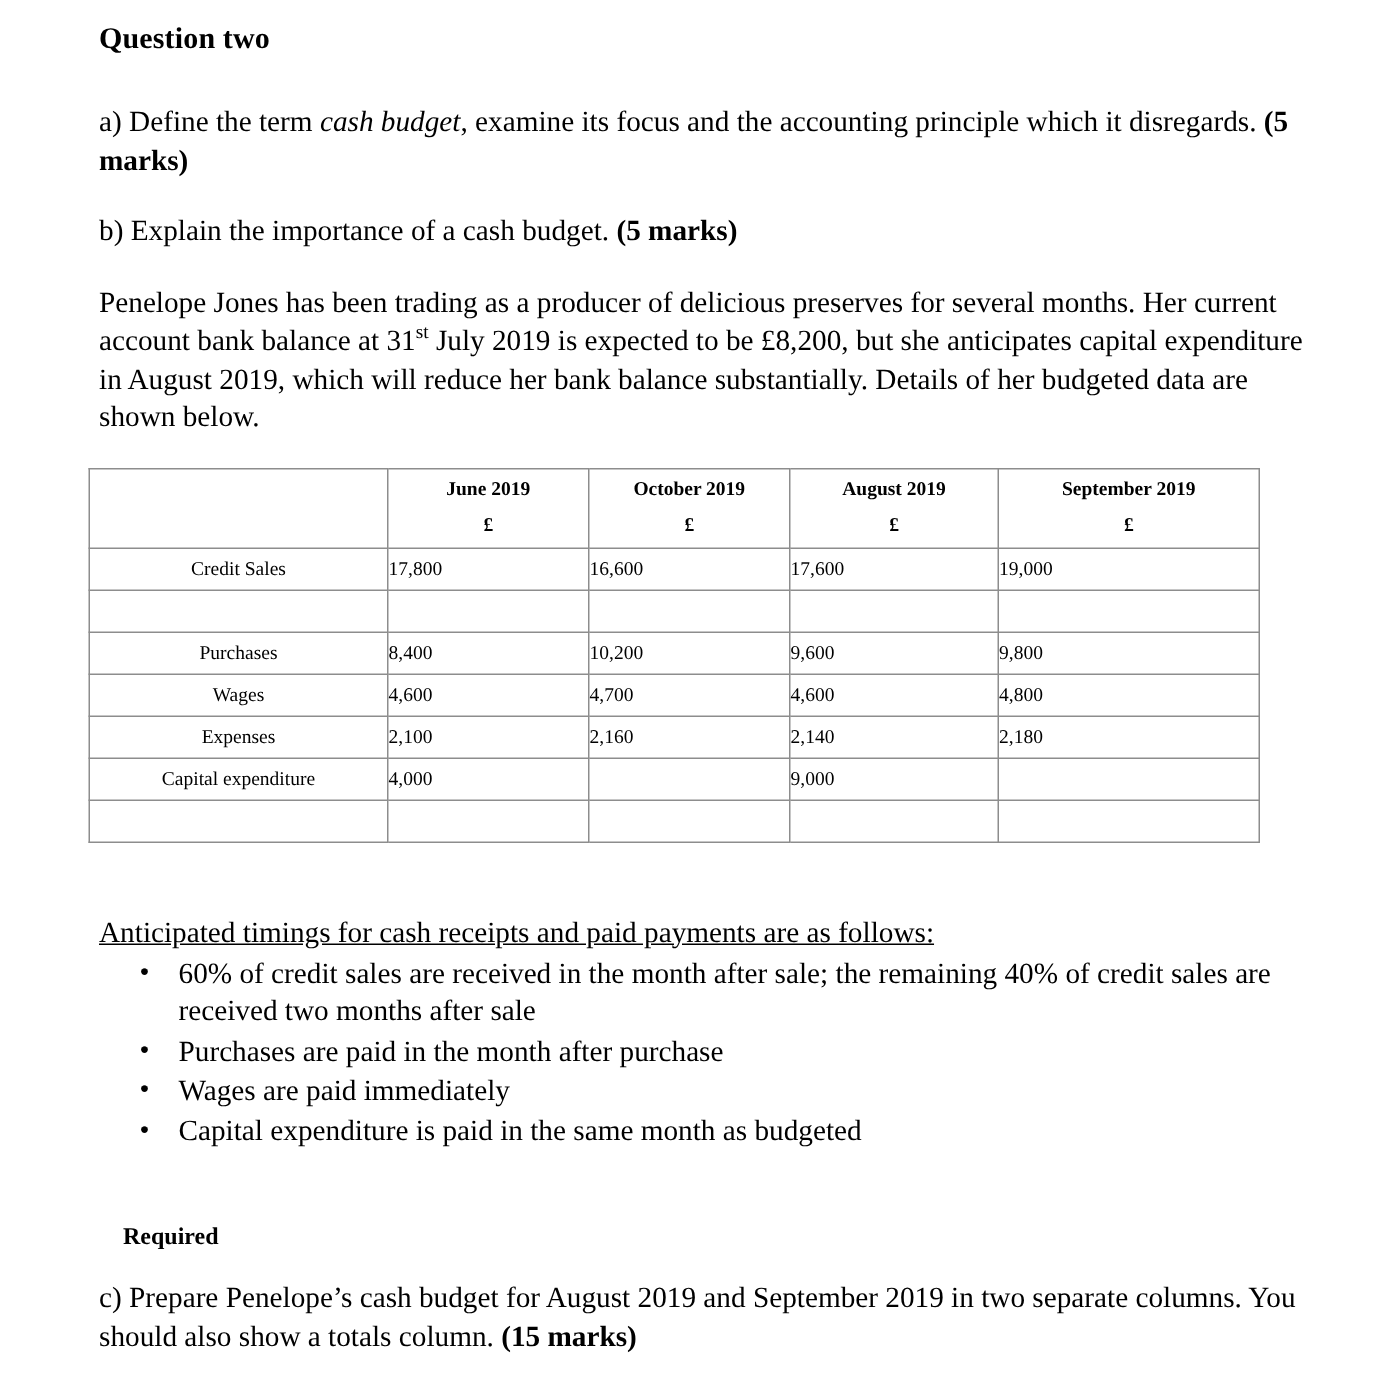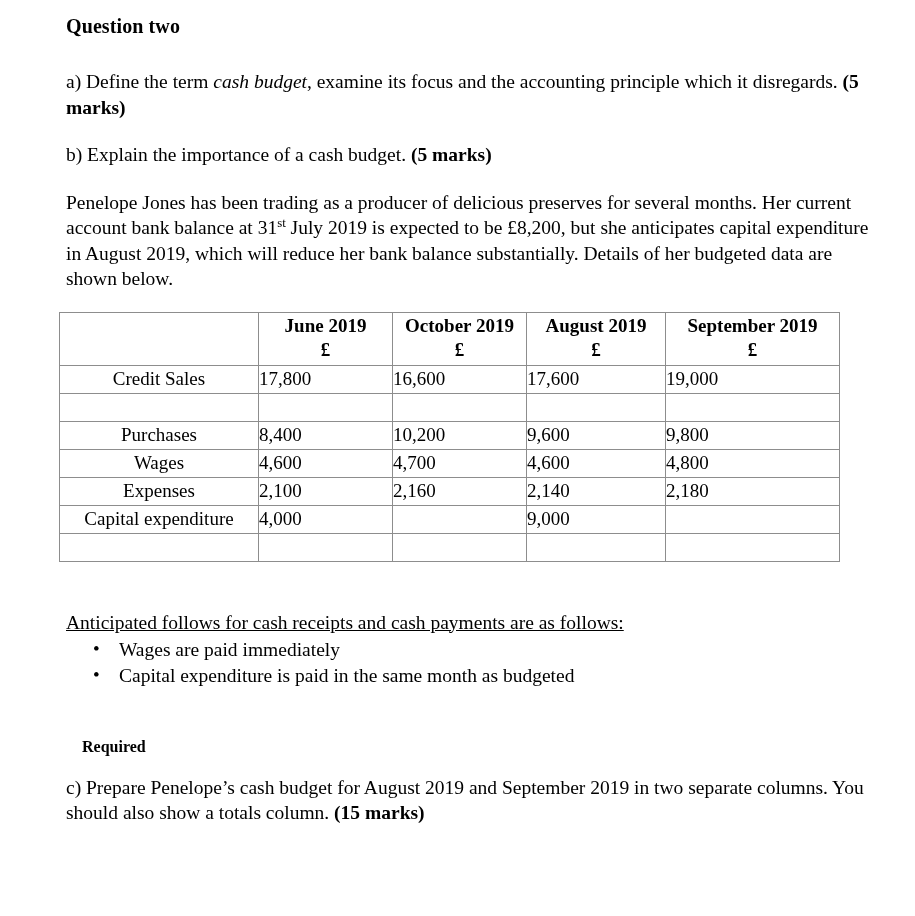--- a/index.html
+++ b/index.html
@@ -49,21 +49,21 @@
 
   
   .tbl-wrap {
     margin: 0 0 0 -7px;
     padding-top: 2px;
   }
   table.budget {
     border-collapse: collapse;
     width: 738px;
     table-layout: fixed;
-    font-size: 19px;
+    font-size: 13px;
   }
   table.budget th,
   table.budget td {
     border: 1.4px solid #8d8d8d;
     padding: 0;
     height: 27px;
     vertical-align: middle;
   }
   table.budget th {
     font-weight: bold;
@@ -218,23 +218,25 @@
           <td class="num"></td>
           <td class="num"></td>
           <td class="num"></td>
         </tr>
       </tbody>
     </table>
   </div>
 
   <div class="gap-before-list"></div>
 
-  <p class="list-intro">Anticipated follows for cash receipts and cash payments are as follows:</p>
+  <p class="list-intro">Anticipated timings for cash receipts and paid payments are as follows:</p>
 
   <ul class="timings">
+    <li>60% of credit sales are received in the month after sale; the remaining 40% of credit sales are received two months after sale</li>
+    <li>Purchases are paid in the month after purchase</li>
     <li>Wages are paid immediately</li>
     <li>Capital expenditure is paid in the same month as budgeted</li>
   </ul>
 
   <div class="gap-before-req"></div>
 
   <p class="required-head">Required</p>
   <p class="para"><span>c) Prepare Penelope’s cash budget for August 2019 and September 2019 in two separate columns.  You should also show a totals column. </span><span class="bold">(15 marks)</span></p>
 
 </div>

